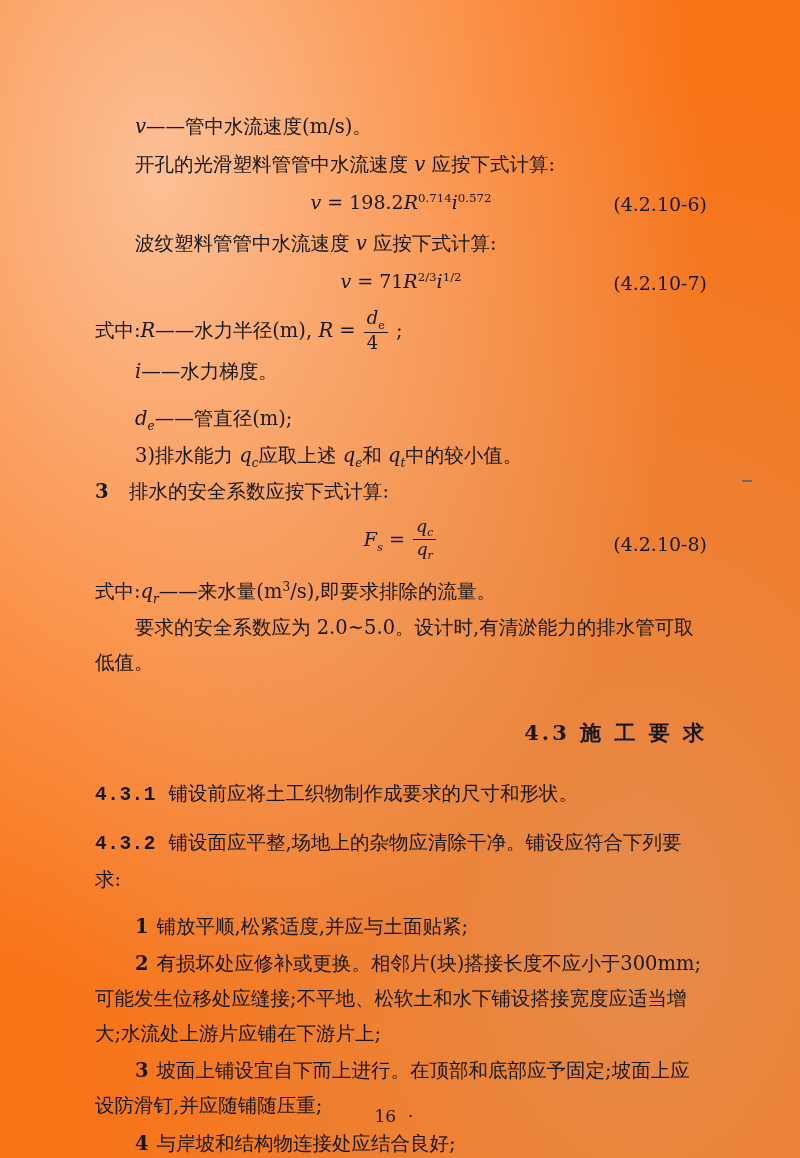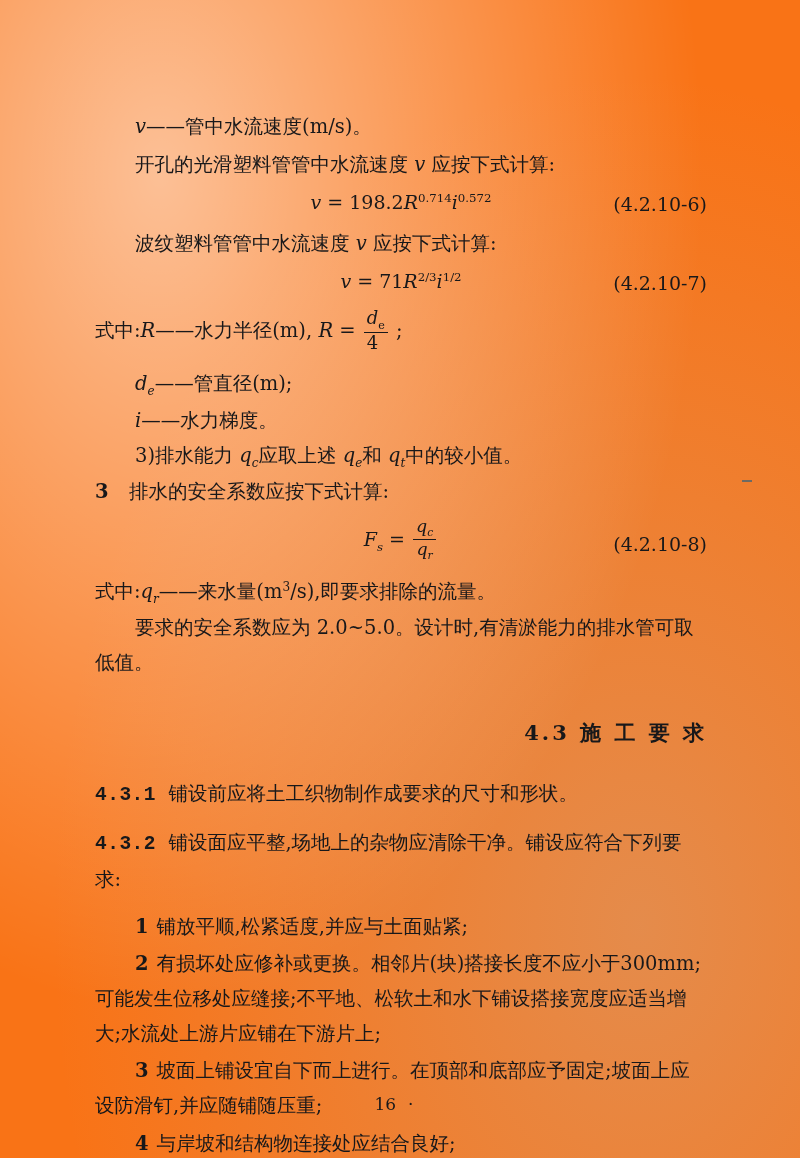--- a/index.html
+++ b/index.html
@@ -102,21 +102,21 @@
   }
   .blk { margin-top: 12px; }
   .item-num {
     font-weight: bold;
     padding-right: 8px;
   }
   .footer {
     position: absolute;
     left: 0;
     right: 0;
-    bottom: 44px;
+    bottom: 32px;
     text-align: center;
     font-size: 17px;
     color: #18181a;
   }
   .footer .dot { padding: 0 12px; }
   .tickmark {
     position: absolute;
     right: 48px;
     width: 10px;
     height: 2px;
@@ -159,26 +159,26 @@
     </div>
 
     <p class="para-hang" style="margin-top:10px;">
       式中:<span class="it">R</span>——水力半径(m)<span>,</span> <span class="it">R</span> =
       <span class="frac">
         <span class="num"><span class="it">d</span><span class="sub">e</span></span>
         <span class="den">4</span>
       </span> ;
     </p>
 
+    <p class="para-hang indent2">
+      <span class="it">i</span>——水力梯度。
+    </p>
+
     <p class="para-hang indent2" style="margin-top:12px;">
       <span class="it">d</span><span class="sub it">e</span>——管直径(m);
-    </p>
-
-    <p class="para-hang indent2">
-      <span class="it">i</span>——水力梯度。
     </p>
 
     <p class="para">
       3)排水能力 <span class="it">q</span><span class="sub it">c</span>应取上述 <span class="it">q</span><span class="sub it">e</span>和 <span class="it">q</span><span class="sub it">t</span>中的较小值。
     </p>
 
     <p class="para-hang">
       <span class="item-num">3</span>&nbsp;&nbsp;排水的安全系数应按下式计算:
     </p>
 

